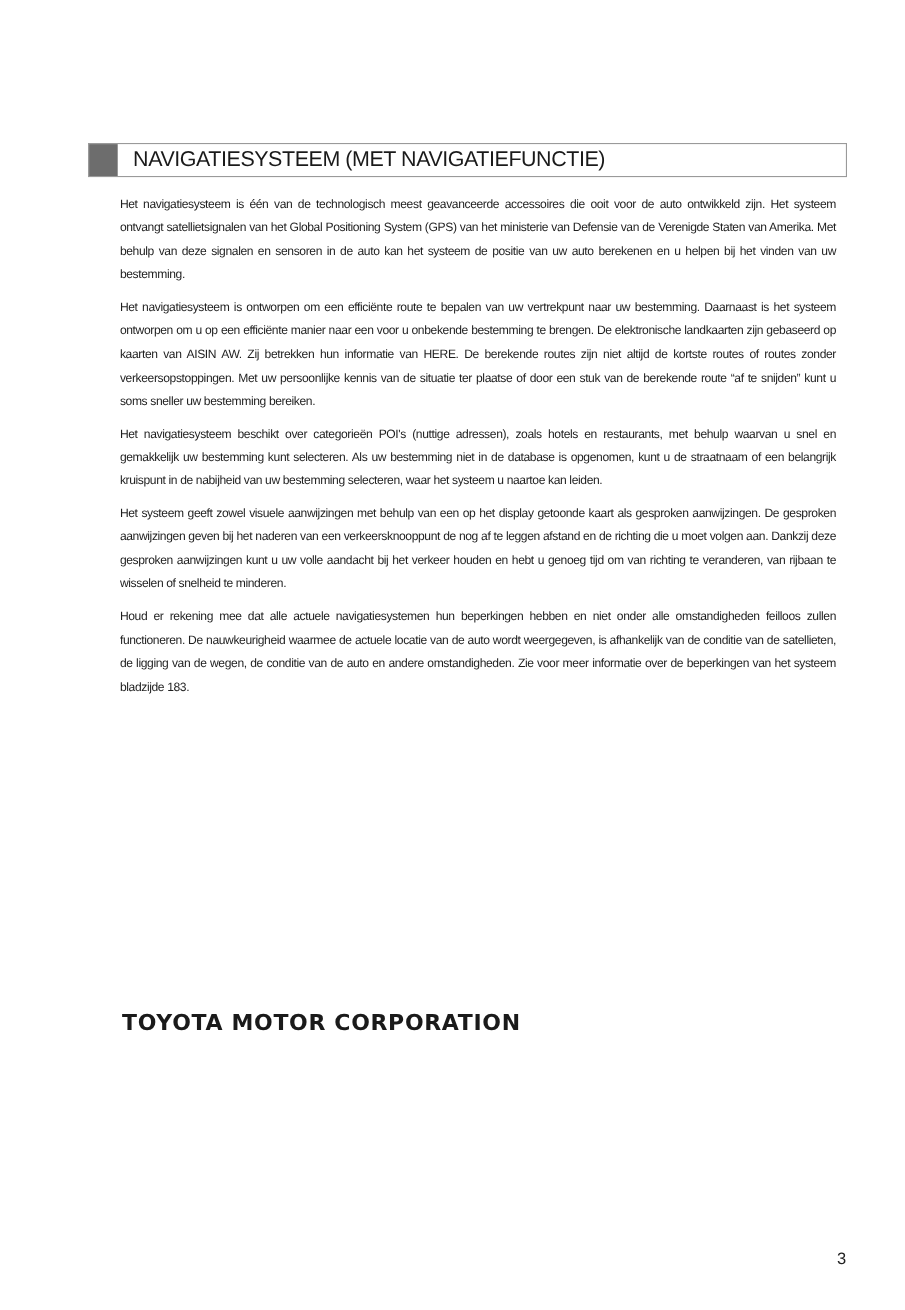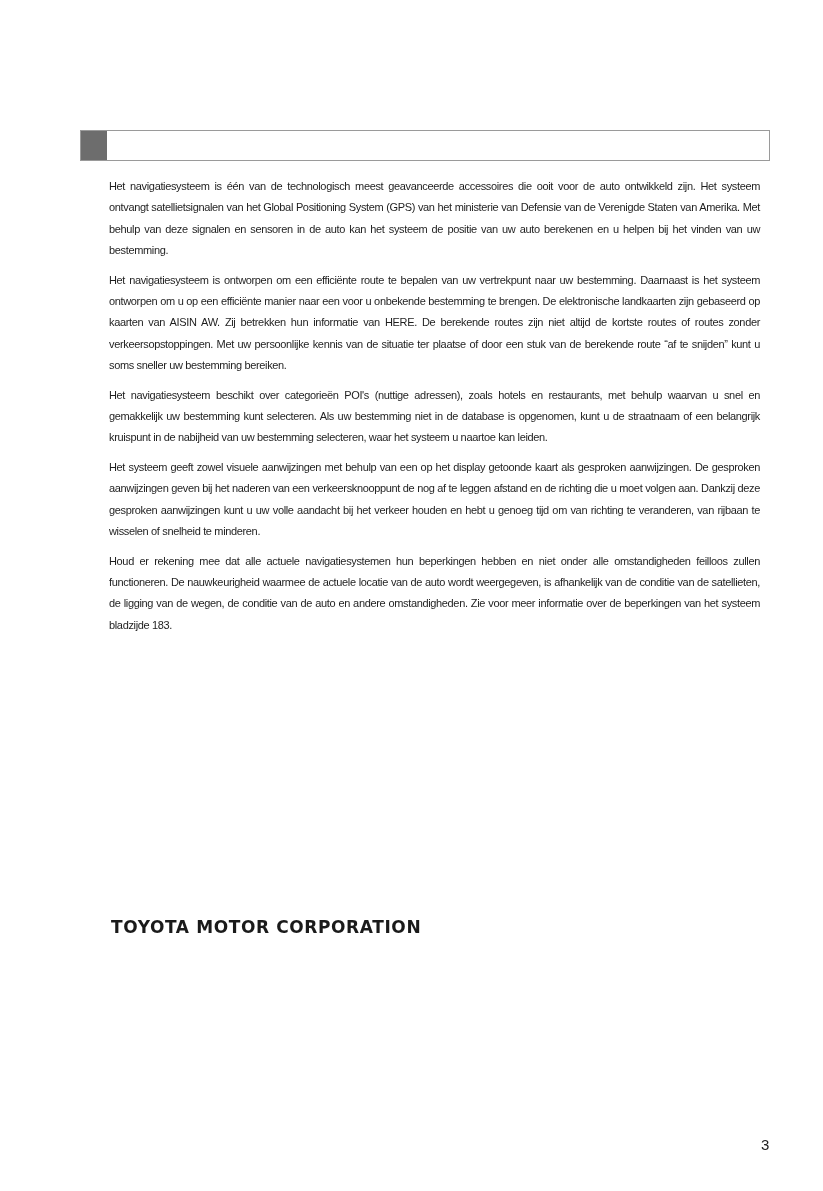--- a/index.html
+++ b/index.html
@@ -4,29 +4,30 @@
 <style>
   html, body { margin: 0; padding: 0; background: #ffffff; }
   body { width: 823px; height: 1191px; position: relative; overflow: hidden;
          font-family: "Liberation Sans", "DejaVu Sans", sans-serif; color: #1e1e1e; }
   .section-header { position: absolute; left: 80px; top: 130px; width: 690px; height: 31px;
                     border: 1px solid #9a9a9a; box-sizing: border-box; display: flex; align-items: center; }
   .section-header .marker { width: 26px; height: 100%; background: #6d6d6d; flex: 0 0 26px; }
   .section-header .title { margin-left: 14px; font-size: 19.5px; letter-spacing: -0.4px; color: #1a1a1a; white-space: nowrap; }
   .body-text { position: absolute; left: 109px; top: 176px; width: 651px; }
   .para { margin: 0 0 8px 0; font-size: 11px; line-height: 21.4px; text-align: justify; letter-spacing: -0.35px; }
-  .corp { position: absolute; left: 111px; top: 917px; font-size: 17px; font-weight: bold;
+  .corp { position: absolute; left: 111px; top: 917px; font-size: 20px; font-weight: bold;
           letter-spacing: 0.6px; color: #1a1a1a; font-family: "DejaVu Sans", sans-serif; }
   .page-num { position: absolute; left: 761px; top: 1136px; font-size: 15px; color: #222; }
 </style>
 </head>
 <body>
 
 <div class="section-header">
   <div class="marker"></div>
+  <div class="title">NAVIGATIESYSTEEM (MET NAVIGATIEFUNCTIE)</div>
 </div>
 
 <div class="body-text">
   <p class="para">Het navigatiesysteem is één van de technologisch meest geavanceerde accessoires die ooit voor de auto ontwikkeld zijn. Het systeem ontvangt satellietsignalen van het Global Positioning System (GPS) van het ministerie van Defensie van de Verenigde Staten van Amerika. Met behulp van deze signalen en sensoren in de auto kan het systeem de positie van uw auto berekenen en u helpen bij het vinden van uw bestemming.</p>
   <p class="para">Het navigatiesysteem is ontworpen om een efficiënte route te bepalen van uw vertrekpunt naar uw bestemming. Daarnaast is het systeem ontworpen om u op een efficiënte manier naar een voor u onbekende bestemming te brengen. De elektronische landkaarten zijn gebaseerd op kaarten van AISIN AW. Zij betrekken hun informatie van HERE. De berekende routes zijn niet altijd de kortste routes of routes zonder verkeersopstoppingen. Met uw persoonlijke kennis van de situatie ter plaatse of door een stuk van de berekende route “af te snijden” kunt u soms sneller uw bestemming bereiken.</p>
   <p class="para">Het navigatiesysteem beschikt over categorieën POI's (nuttige adressen), zoals hotels en restaurants, met behulp waarvan u snel en gemakkelijk uw bestemming kunt selecteren. Als uw bestemming niet in de database is opgenomen, kunt u de straatnaam of een belangrijk kruispunt in de nabijheid van uw bestemming selecteren, waar het systeem u naartoe kan leiden.</p>
   <p class="para">Het systeem geeft zowel visuele aanwijzingen met behulp van een op het display getoonde kaart als gesproken aanwijzingen. De gesproken aanwijzingen geven bij het naderen van een verkeersknooppunt de nog af te leggen afstand en de richting die u moet volgen aan. Dankzij deze gesproken aanwijzingen kunt u uw volle aandacht bij het verkeer houden en hebt u genoeg tijd om van richting te veranderen, van rijbaan te wisselen of snelheid te minderen.</p>
   <p class="para">Houd er rekening mee dat alle actuele navigatiesystemen hun beperkingen hebben en niet onder alle omstandigheden feilloos zullen functioneren. De nauwkeurigheid waarmee de actuele locatie van de auto wordt weergegeven, is afhankelijk van de conditie van de satellieten, de ligging van de wegen, de conditie van de auto en andere omstandigheden. Zie voor meer informatie over de beperkingen van het systeem bladzijde 183.</p>
 </div>
 

